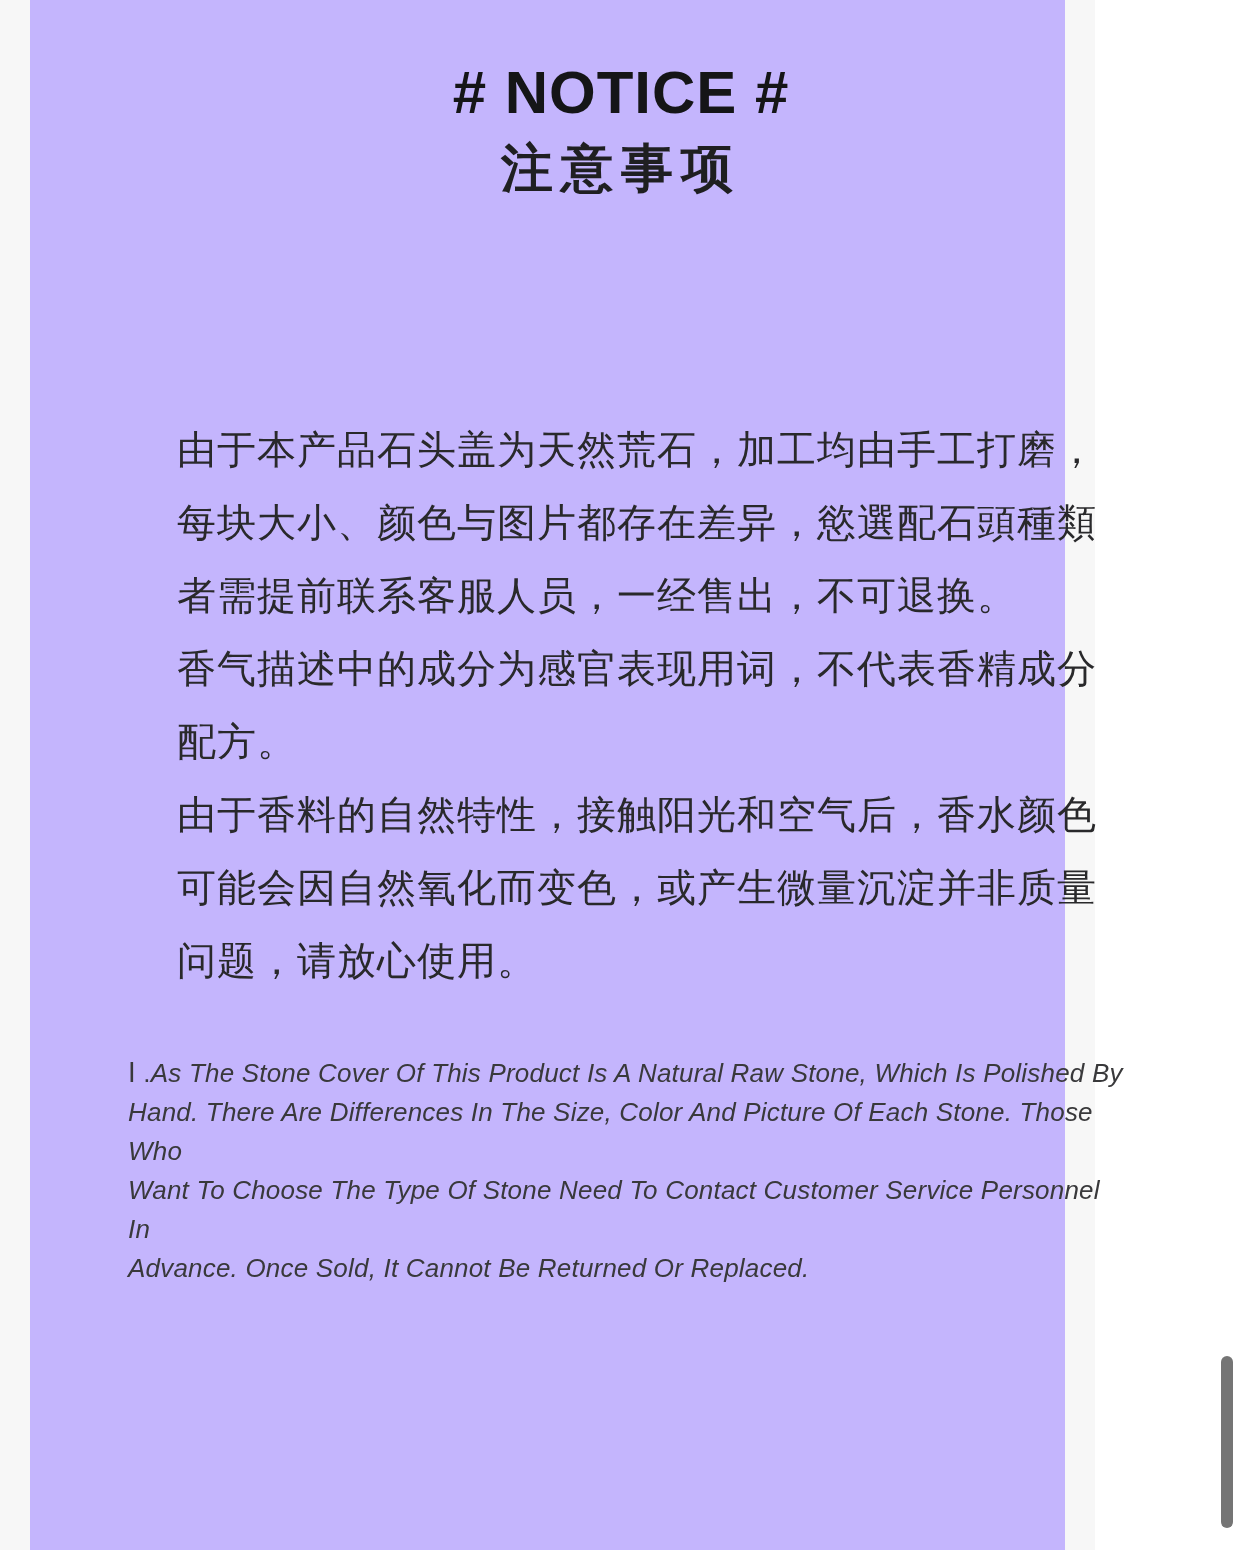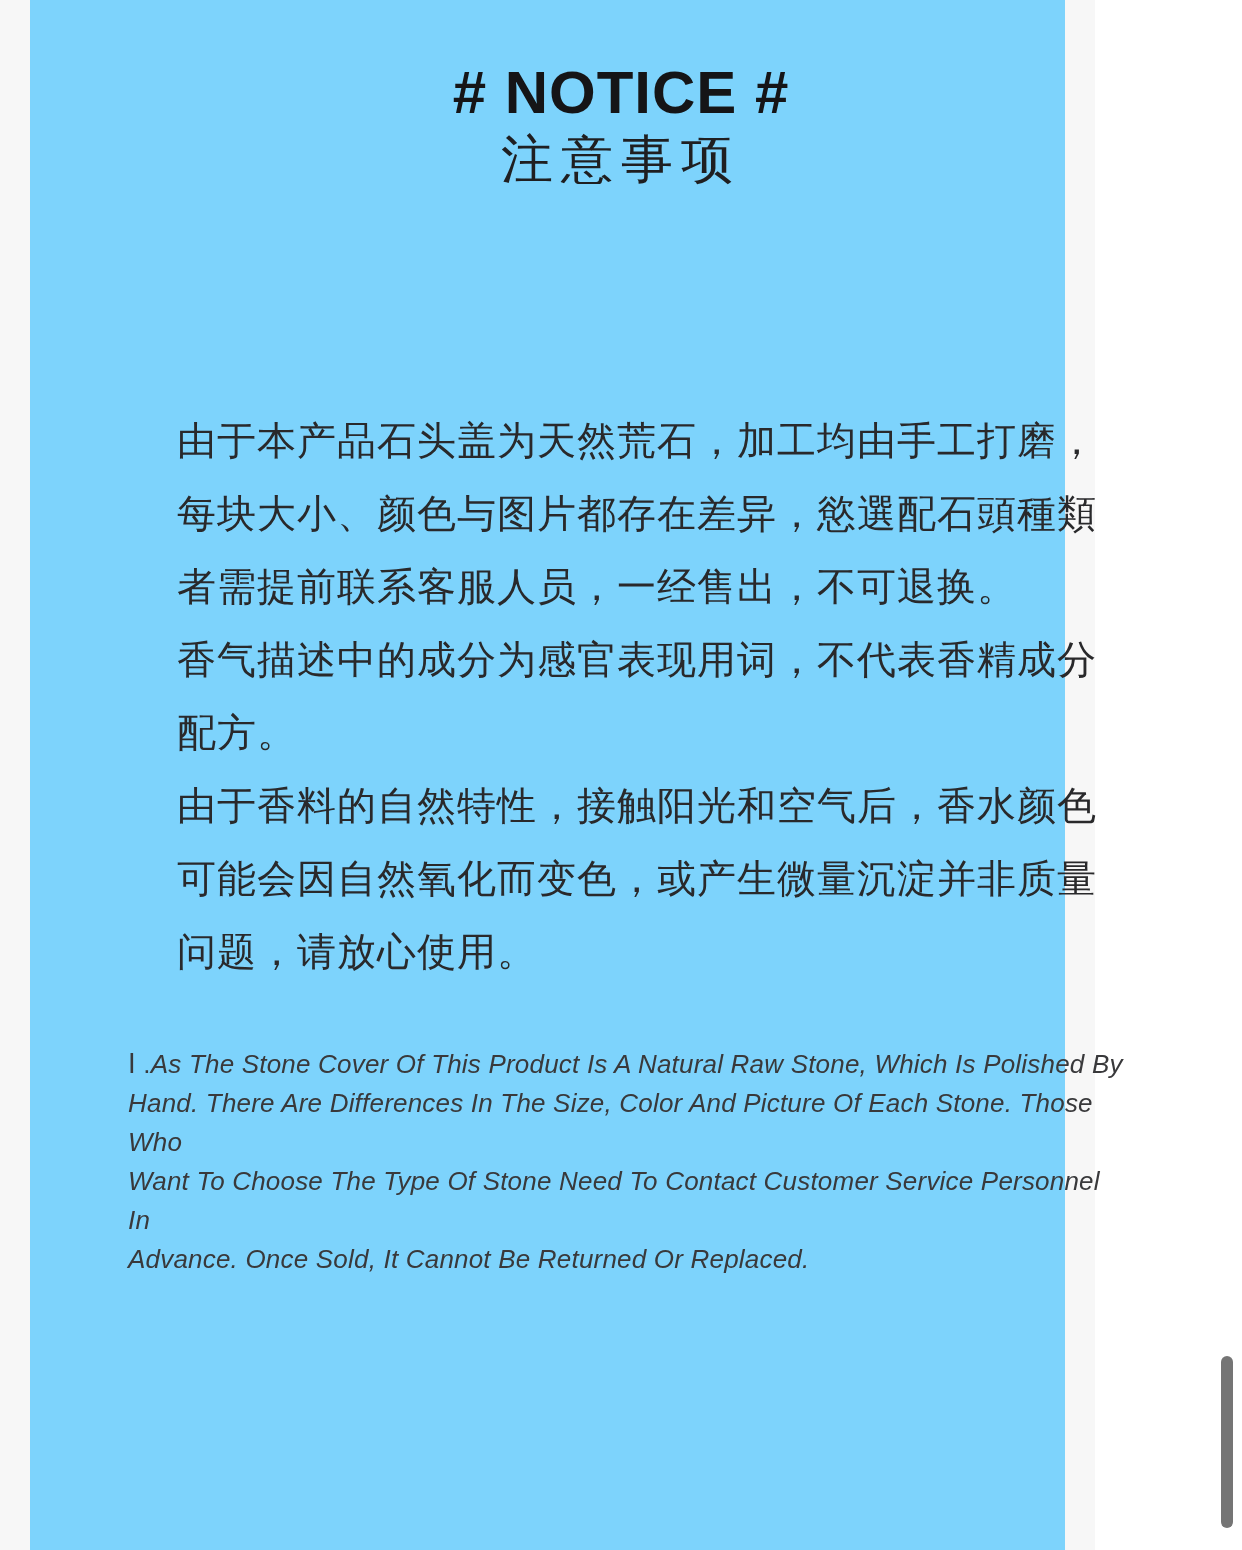--- a/index.html
+++ b/index.html
@@ -5,21 +5,21 @@
   html, body { margin: 0; padding: 0; }
   body {
     width: 1242px; height: 1550px;
     background: #ffffff;
     font-family: "Liberation Sans", "DejaVu Sans", sans-serif;
     overflow: hidden;
   }
   .canvas {
     position: relative;
     width: 1095px; height: 1550px;
-    background: #7dd3fc;
+    background: #c4b5fd;
   }
   .gutter {
     position: absolute; top: 0; bottom: 0; width: 30px;
     background: #f7f7f7;
   }
   .gutter.left  { left: 0; }
   .gutter.right { right: 0; }
   .scroll-thumb {
     position: absolute;
     left: 1221px; top: 1356px;
@@ -31,23 +31,23 @@
     position: absolute; left: 30px; top: 0;
     width: 1182px; height: 1550px;
   }
   .title-en {
     margin: 58px 0 0 0;
     font-size: 60px; line-height: 70px;
     font-weight: 700; letter-spacing: 1px;
     text-align: center; color: #151517;
   }
   .title-zh {
-    margin: 0 0 0 0;
+    margin: 9px 0 0 0;
     font-size: 52px; line-height: 62px;
-    font-weight: 400; letter-spacing: 8px;
+    font-weight: 700; letter-spacing: 8px;
     text-align: center; color: #1f1f21;
   }
   .zh-body {
     margin: 214px 0 0 147px;
     width: 950px;
     font-size: 39px; line-height: 73px;
     font-weight: 300; color: #29292b;
     white-space: pre-line;
     letter-spacing: 1px;
   }

